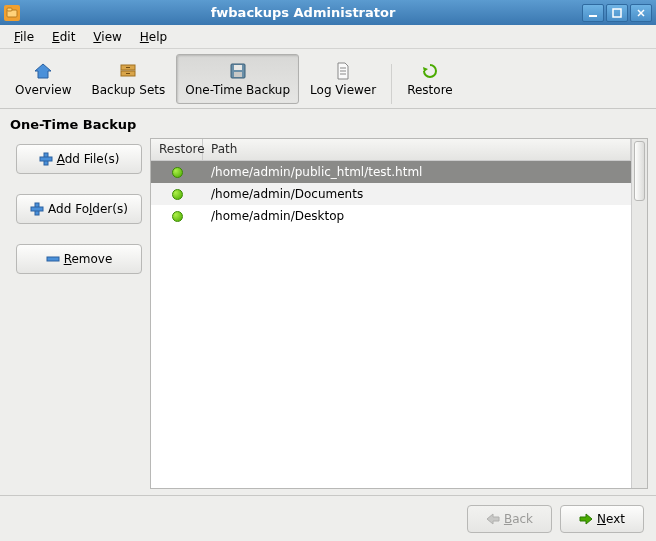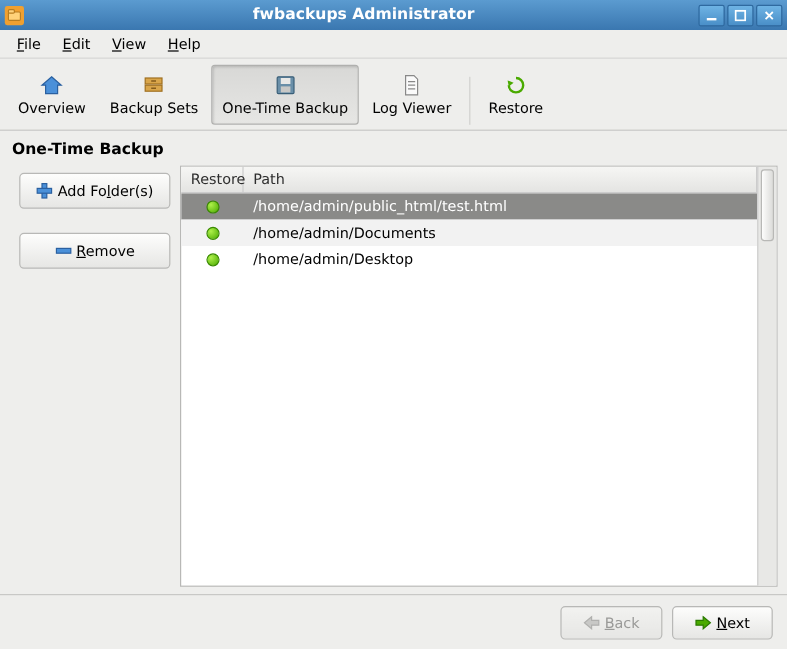--- a/index.html
+++ b/index.html
@@ -140,20 +140,29 @@
           </svg>
         </span>
       <span>Restore</span>
     </div>
   </div>
 
   <div class="heading">One-Time Backup</div>
 
   <div class="content">
     <div class="left-col">
+      <div class="side-btn">
+        <span>
+            <svg width="14" height="14" viewBox="0 0 14 14">
+              <rect x="5" y="1" width="4" height="12" fill="#4a90d9" stroke="#2a60a0"></rect>
+              <rect x="1" y="5" width="12" height="4" fill="#4a90d9" stroke="#2a60a0"></rect>
+            </svg>
+          </span>
+        <span><span class="ul">A</span><span>dd File(s)</span></span>
+      </div>
       <div class="side-btn">
         <span>
             <svg width="14" height="14" viewBox="0 0 14 14">
               <rect x="5" y="1" width="4" height="12" fill="#4a90d9" stroke="#2a60a0"></rect>
               <rect x="1" y="5" width="12" height="4" fill="#4a90d9" stroke="#2a60a0"></rect>
             </svg>
           </span>
         <span><span>Add Fo</span><span class="ul">l</span><span>der(s)</span></span>
       </div>
       <div class="side-btn">

